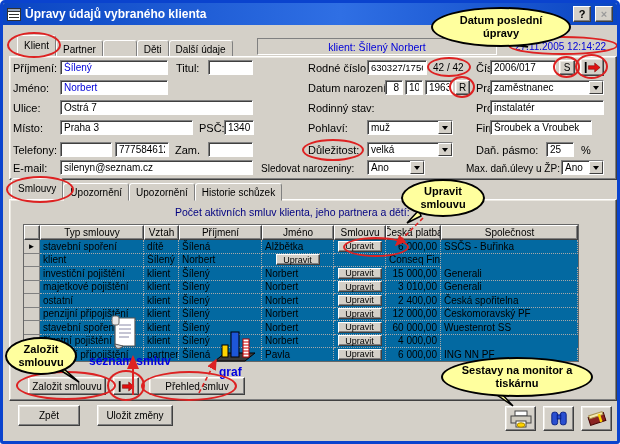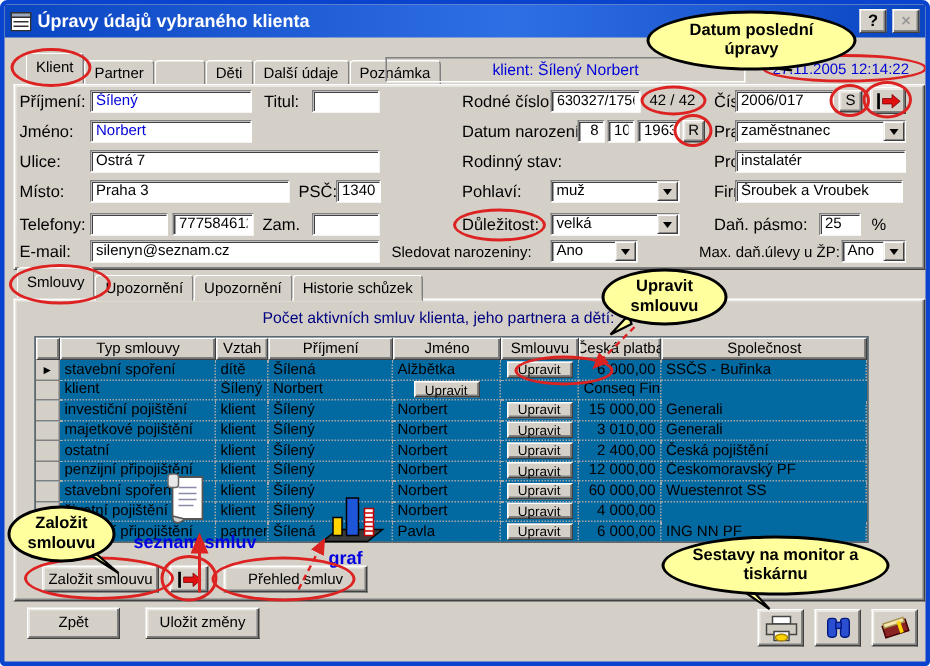--- a/index.html
+++ b/index.html
@@ -79,21 +79,20 @@
     <button class="tb-btn">?</button>
     <button class="tb-btn close">×</button>
   </div>
 
   <div class="tabs" style="left:14px;top:33px">
     <div class="tab active">Klient</div>
     <div class="tab">Partner</div>
     <div class="tab blank"></div>
     <div class="tab">Děti</div>
     <div class="tab">Další údaje</div>
-    <div class="tab">Poznámka</div>
   </div>
   <div class="banner">klient: Šílený Norbert</div>
   <div class="datetime">27.11.2005 12:14:22</div>
 
   <div class="panel" style="left:6px;top:53px;width:608px;height:124px"></div>
 
   <label class="lbl" style="left:10px;top:59px">Příjmení:</label>
   <input class="txt blue" style="left: 57px; top: 57px; width: 108px;" value="Šílený">
   <label class="lbl" style="left:173px;top:59px">Titul:</label>
   <input class="txt" style="left: 205px; top: 57px; width: 45px;" value="">
@@ -169,21 +168,21 @@
     <span class="val">zaměstnanec</span>
     <span class="dbtn">
         <i class="car"></i>
       </span>
   </div>
 
   <label class="lbl" style="left:473px;top:99px">Profese:</label>
   <input class="txt" style="left: 487px; top: 97px; width: 114px;" value="instalatér">
 
   <label class="lbl" style="left:473px;top:119px">Firma:</label>
-  <input class="txt" style="left: 487px; top: 117px; width: 112px;" value="Šroubek a Vroubek">
+  <input class="txt" style="left: 487px; top: 117px; width: 102px;" value="Šroubek a Vroubek">
 
   <label class="lbl" style="left:473px;top:141px">Daň. pásmo:</label>
   <input class="txt" style="left: 543px; top: 139px; width: 28px;" value="25">
   <span class="lbl" style="left:578px;top:141px">%</span>
 
   <label class="lbl small" style="left:463px;top:160px">Max. daň.úlevy u ŽP:</label>
   <div class="dd" style="left:558px;top:157px;width:43px">
     <span class="val">Ano</span>
     <span class="dbtn">
         <i class="car"></i>
@@ -263,21 +262,21 @@
         <div class="trow">
           <div class="td sel"></div>
           <div class="td">ostatní</div>
           <div class="td">klient</div>
           <div class="td">Šílený</div>
           <div class="td">Norbert</div>
           <div class="td btncell">
             <button class="upravit">Upravit</button>
           </div>
           <div class="td num">2 400,00</div>
-          <div class="td">Česká pojištění</div>
+          <div class="td">Česká spořitelna</div>
         </div>
         <div class="trow">
           <div class="td sel"></div>
           <div class="td">penzijní připojištění</div>
           <div class="td">klient</div>
           <div class="td">Šílený</div>
           <div class="td">Norbert</div>
           <div class="td btncell">
             <button class="upravit">Upravit</button>
           </div>

